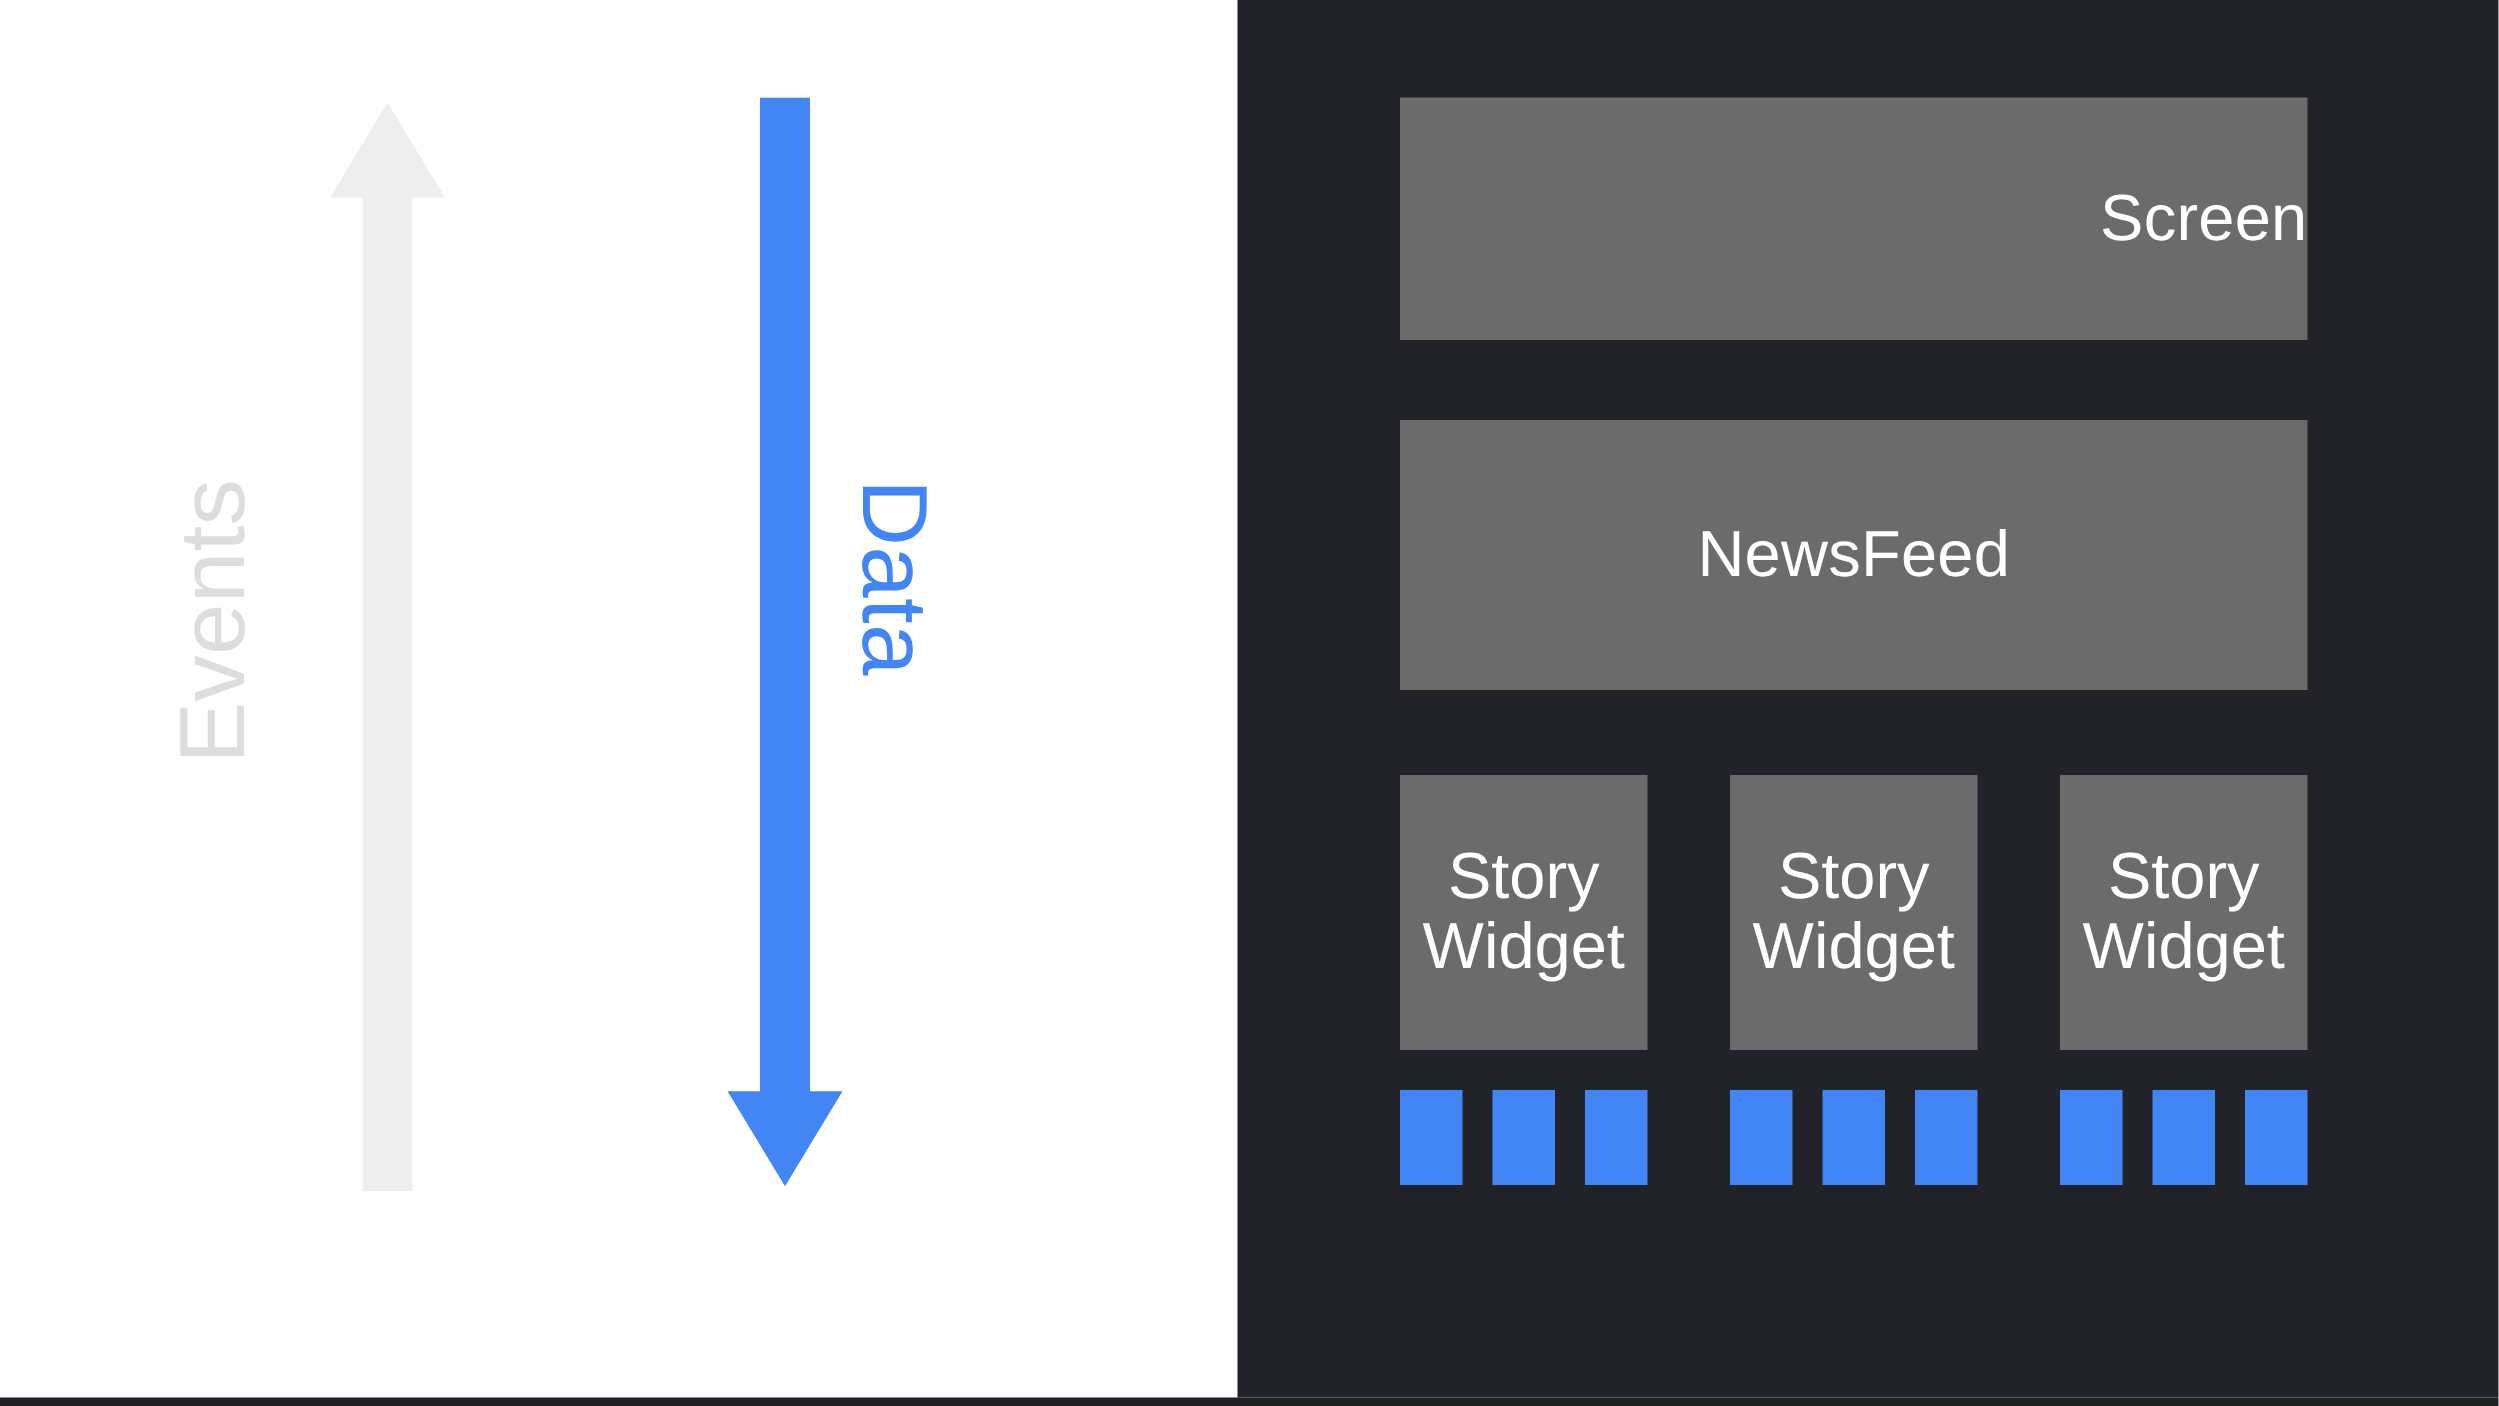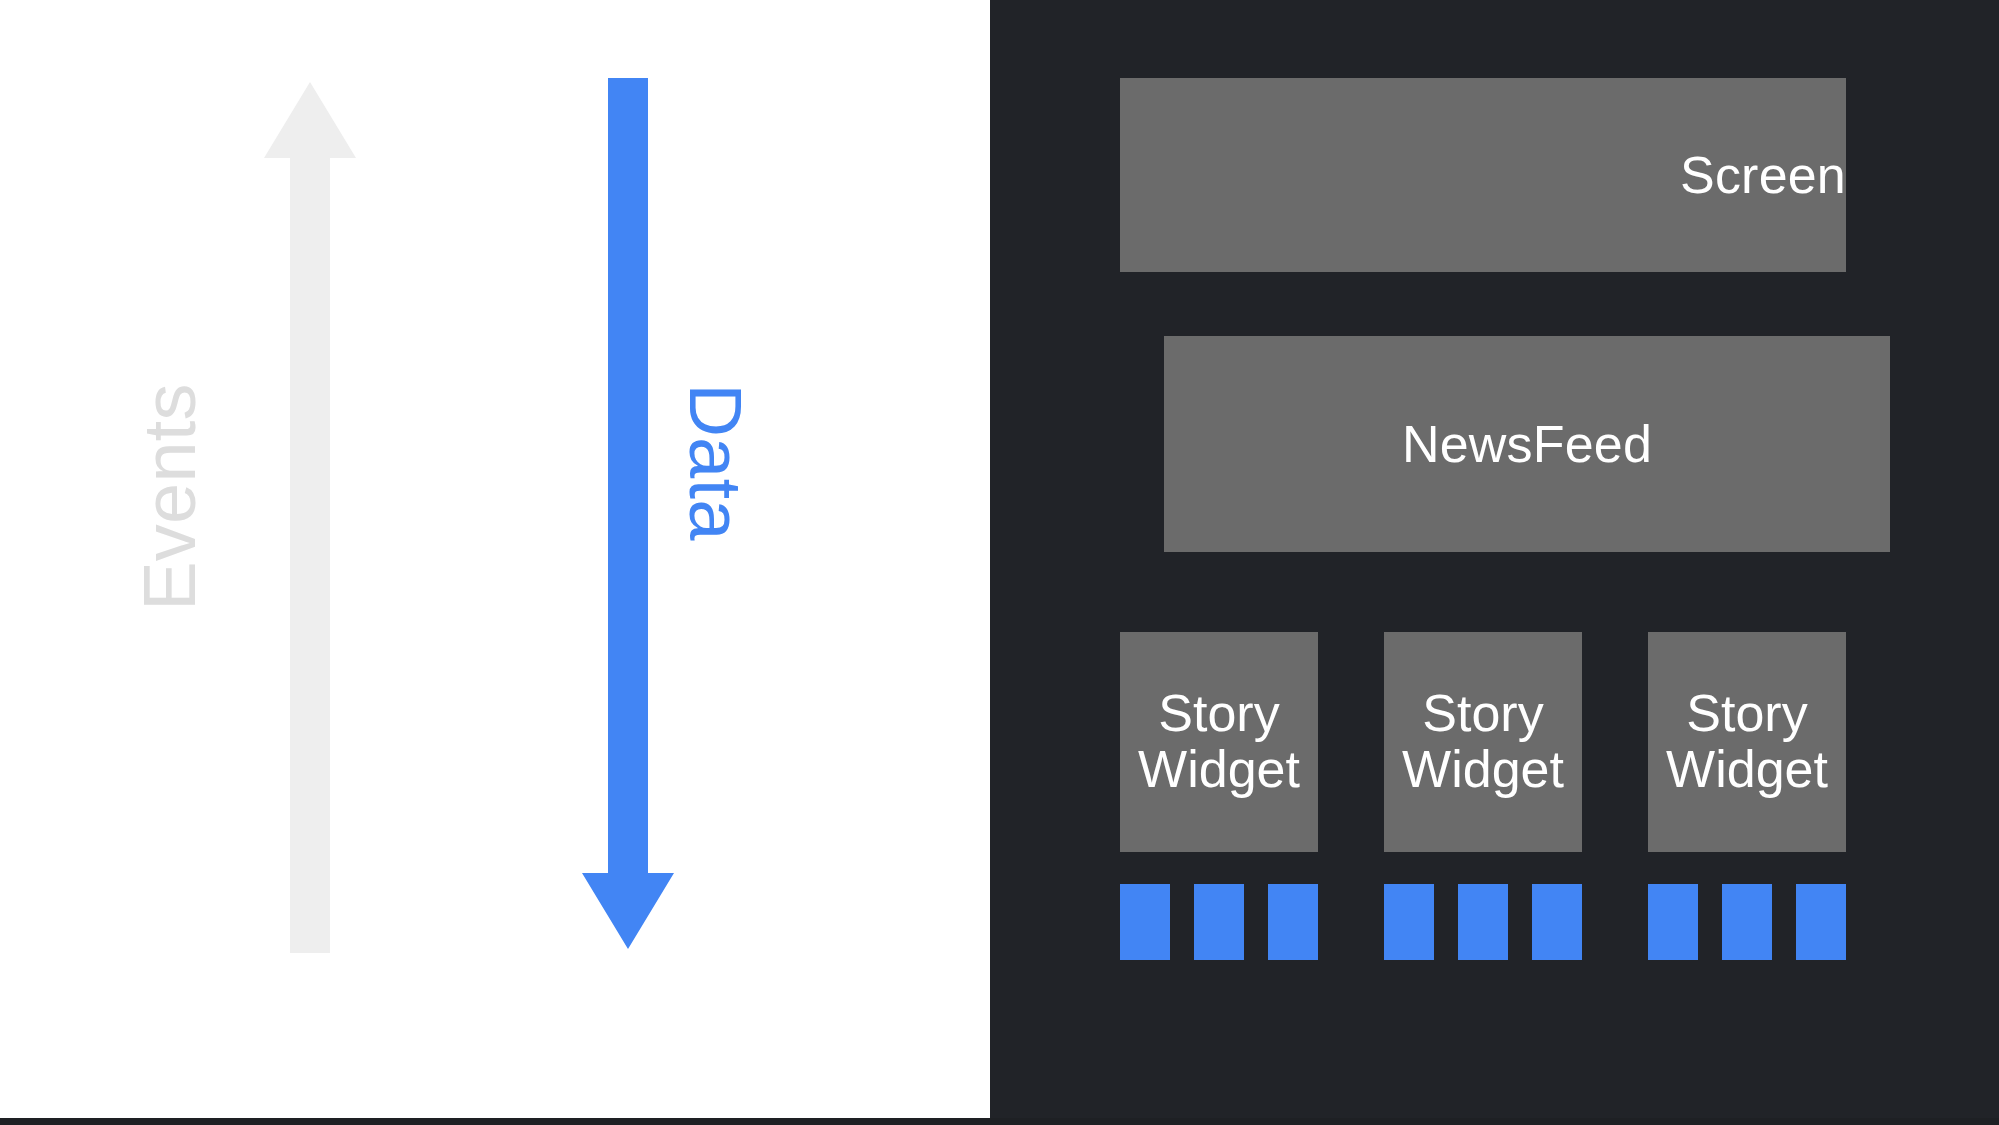--- a/index.html
+++ b/index.html
@@ -108,35 +108,34 @@
     width: 726px;
     height: 194px;
     justify-content: flex-end;
   }
 
   #newsfeed-box {
     left: 130px;
     top: 336px;
     width: 726px;
     height: 216px;
-    margin-left: 44px;
   }
 
   
   #widget-row {
     position: absolute;
     left: 130px;
     top: 620px;
     width: 726px;
     height: 330px;
   }
 
   .widget-group {
     position: absolute;
-    top: 12px;
+    top: 0;
     width: 198px;
     height: 330px;
   }
 
   .widget-group.g0 { left: 0px; }
   .widget-group.g1 { left: 264px; }
   .widget-group.g2 { left: 528px; }
 
   .story-box {
     position: absolute;

